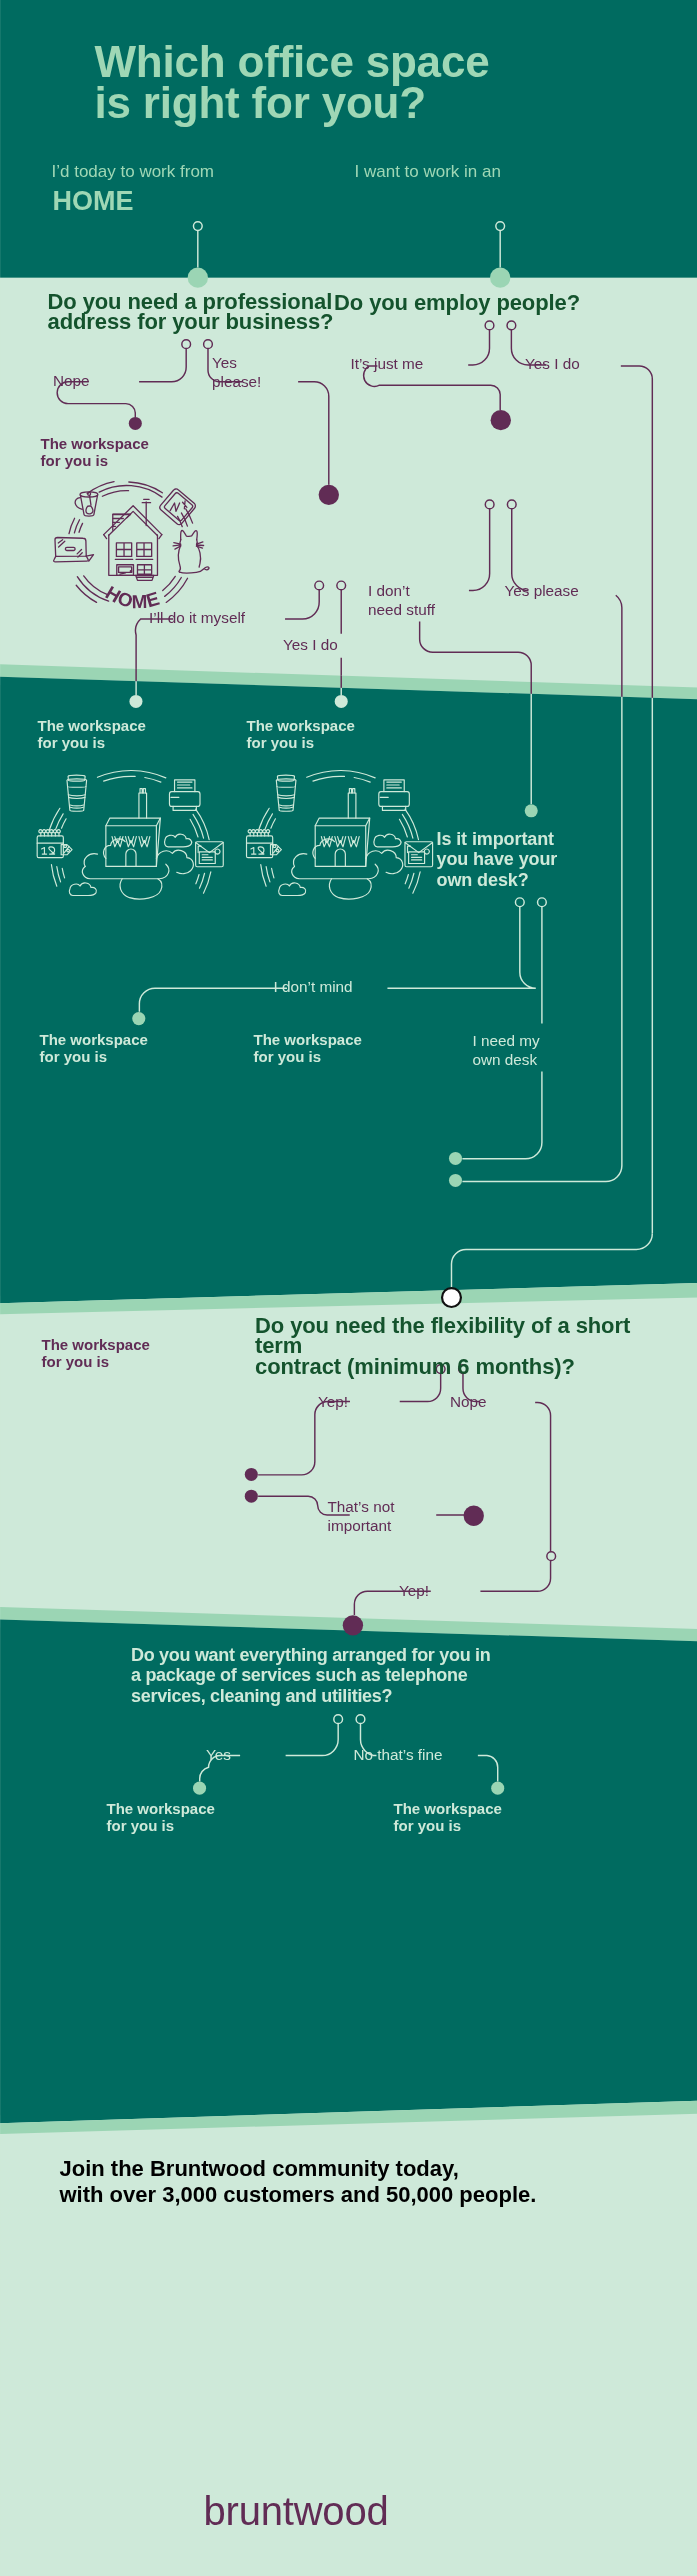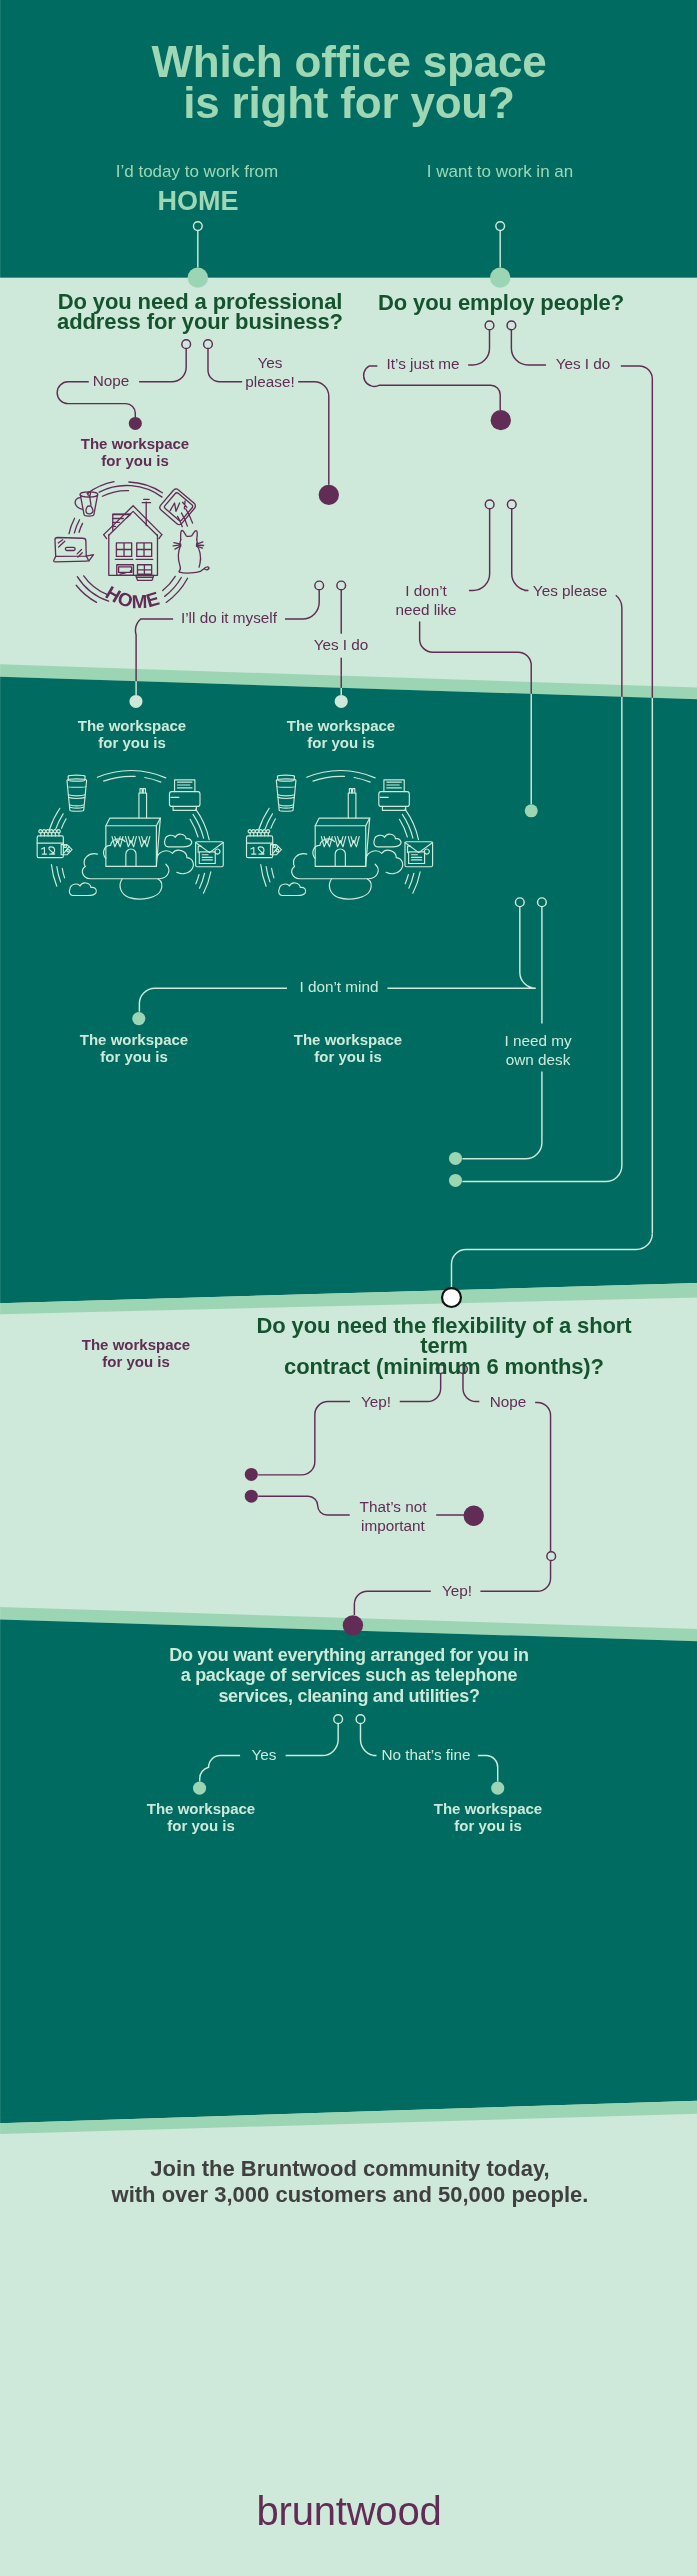--- a/index.html
+++ b/index.html
@@ -1,30 +1,30 @@
 <!DOCTYPE html>
 <html style="font-size:11.6px"><head>
 <meta charset="utf-8">
 <style>
 *{margin:0;padding:0;box-sizing:border-box}
 html,body{width:698px;height:2576px}
 body{background:#CEE9D9;font-family:"Liberation Sans",sans-serif;overflow:hidden;position:relative;-webkit-font-smoothing:antialiased}
 .page{position:relative;width:698px;height:2576px;overflow:hidden}
 svg.bg,svg.conn,svg.art{position:absolute;left:0;top:0;width:698px;height:2576px;pointer-events:none}
-.t{position:absolute;text-align:center;line-height:1.2;white-space:pre-line;transform:translateX(-50%)}
+.t{position:absolute;text-align:left;line-height:1.2;white-space:pre-line;transform:translateX(-50%)}
 .title{color:#9FD7B5;font-weight:bold;font-size:44px;line-height:41px;letter-spacing:-0.2px}
 .sub1{color:#9FD7B5;font-weight:normal;font-size:17px;line-height:19px}
 .sub2{color:#9FD7B5;font-weight:bold;font-size:27px;line-height:27px;letter-spacing:0px}
 .q{color:#14532d;font-weight:bold;font-size:22px;line-height:20.4px;letter-spacing:-0.1px}
 .qL{color:#CEE9D9;font-weight:bold;font-size:18px;line-height:20.4px;letter-spacing:-0.1px}
 .a{color:#612C55;font-weight:normal;font-size:15.3px;line-height:19px}
 .aL{color:#CEE9D9;font-weight:normal;font-size:15.3px;line-height:19px}
 .ws{color:#612C55;font-weight:bold;font-size:15px;line-height:17px}
 .wsL{color:#CEE9D9;font-weight:bold;font-size:15px;line-height:17px}
-.foot{color:#404040;font-weight:bold;font-size:22px;line-height:26px}
+.foot{color:#000000;font-weight:bold;font-size:22px;line-height:26px}
 .logo{color:#612C55;font-weight:normal;font-size:40px;line-height:34px;letter-spacing:-0.2px}
 </style>
 </head>
 <body>
 
 <div class="page">
 
 <svg class="bg" viewBox="0 0 960 3544">
  <rect x="0" y="0" width="960" height="3544" fill="#CEE9D9"></rect>
  <rect x="0" y="0" width="960" height="382" fill="#006B60"></rect>
@@ -329,30 +329,33 @@
 <div class="t q" style="left:501px;top:293px;width:334px">Do you employ people?</div>
 
 <div class="t a" style="left:111px;top:371px;width:116px">Nope</div>
 <div class="t a" style="left:270px;top:353px;width:116px">Yes
 please!</div>
 <div class="t a" style="left:423px;top:354px;width:145px">It’s just me</div>
 <div class="t a" style="left:583px;top:354px;width:116px">Yes I do</div>
 <div class="t a" style="left:229px;top:608px;width:160px">I’ll do it myself</div>
 <div class="t a" style="left:341px;top:635px;width:116px">Yes I do</div>
 <div class="t a" style="left:426px;top:581px;width:116px">I don’t
-need like</div>
+need stuff</div>
 <div class="t a" style="left:570px;top:581px;width:131px">Yes please</div>
 
 <div class="t ws" style="left:135px;top:435px;width:189px">The workspace
 for you is</div>
 
 <div class="t wsL" style="left:132px;top:717px;width:189px">The workspace
 for you is</div>
 <div class="t wsL" style="left:341px;top:717px;width:189px">The workspace
 for you is</div>
+<div class="t qL" style="left:531px;top:829px;width:189px">Is it important
+you have your
+own desk?</div>
 <div class="t aL" style="left:339px;top:977px;width:131px">I don’t mind</div>
 <div class="t aL" style="left:538px;top:1031px;width:131px">I need my
 own desk</div>
 <div class="t wsL" style="left:134px;top:1031px;width:189px">The workspace
 for you is</div>
 <div class="t wsL" style="left:348px;top:1031px;width:189px">The workspace
 for you is</div>
 
 <div class="t q" style="left:444px;top:1316px;width:378px">Do you need the flexibility of a short term
 contract (minimum 6 months)?</div>

